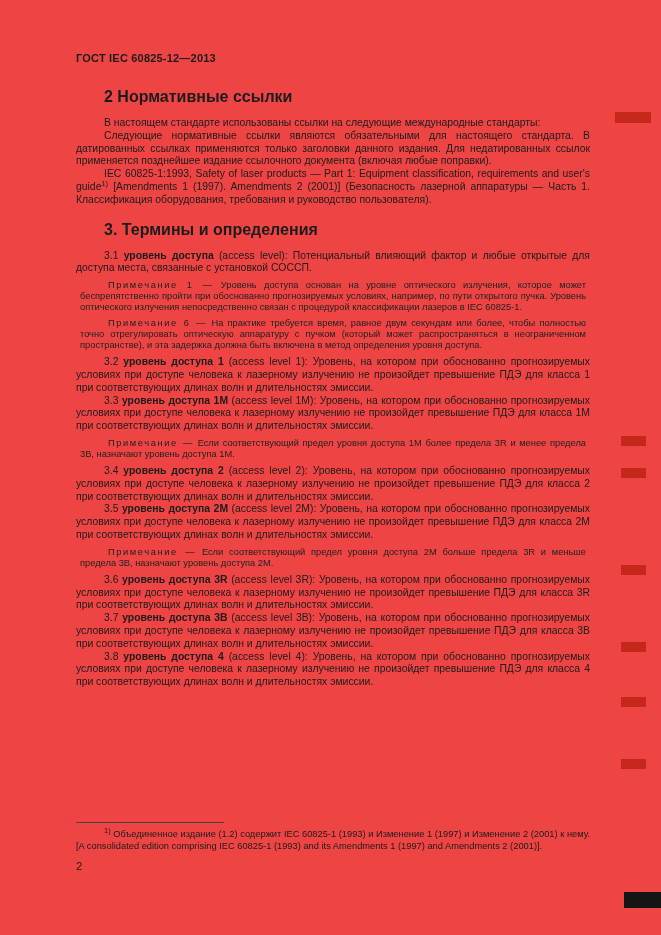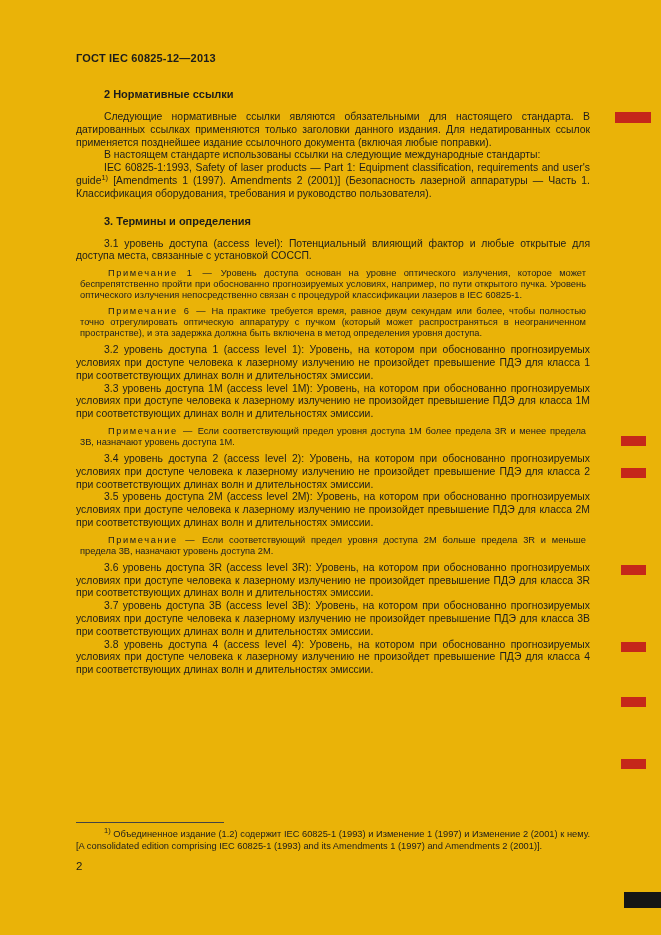--- a/index.html
+++ b/index.html
@@ -1,60 +1,60 @@
 <!DOCTYPE html>
 <html><head>
 <meta charset="utf-8">
 <style>
   html, body { margin: 0; padding: 0; background: #e8e8e8; }
   .page {
     position: relative;
     width: 661px;
     height: 935px;
-    background: #eab308;
+    background: #ef4444;
     font-family: "Liberation Sans", sans-serif;
     color: #1c1c1c;
     overflow: hidden;
     margin: 0 auto;
   }
   .content {
     position: absolute;
     left: 76px;
     top: 52px;
     width: 514px;
   }
   .doc-header {
     font-size: 11px;
     font-weight: 700;
     letter-spacing: 0.2px;
     margin: 0 0 24px 0;
   }
   .section-heading {
-    font-size: 11px;
+    font-size: 16px;
     font-weight: 700;
     margin: 14px 0 11px 0;
     padding-left: 28px;
   }
   .body-p {
     margin: 0;
     font-size: 10.4px;
     line-height: 12.8px;
     text-align: justify;
     text-indent: 28px;
   }
   .note {
     margin: 5px 4px;
     font-size: 9.3px;
     line-height: 11px;
     text-align: justify;
     text-indent: 28px;
     color: #222;
   }
   .note-label { letter-spacing: 1.6px; }
-  b { font-weight: 400; margin-top: 29px; }
+  b { font-weight: 700; margin-top: 29px; }
   sup.sup {
     font-size: 7.5px;
     vertical-align: super;
     line-height: 0;
   }
   .footnote-area {
     position: absolute;
     left: 76px;
     top: 822px;
     width: 514px;
@@ -98,22 +98,22 @@
 </head>
 <body>
 
 <div class="page">
   <div class="content">
 
     <div class="doc-header">ГОСТ IEC 60825-12—2013</div>
 
     <div class="section-heading">2  Нормативные ссылки</div>
 
+    <p class="body-p">В настоящем стандарте использованы ссылки на следующие международные стандарты:</p>
     <p class="body-p">Следующие нормативные ссылки являются обязательными для настоящего стандарта. В датированных ссылках применяются только заголовки данного издания. Для недатированных ссылок применяется позднейшее издание ссылочного документа (включая любые поправки).</p>
-    <p class="body-p">В настоящем стандарте использованы ссылки на следующие международные стандарты:</p>
 
     <p class="body-p"><span>IEC 60825-1:1993, Safety of laser products — Part 1: Equipment classification, requirements and user's guide</span><sup class="sup">1)</sup><span> [Amendments 1 (1997). Amendments 2 (2001)] (Безопасность лазерной аппаратуры — Часть 1. Классификация оборудования, требования и руководство пользователя).</span></p>
 
 
     <div class="section-heading">3.  Термины и определения</div>
 
     <p class="body-p"><span>3.1</span> <b>уровень доступа</b> <span>(access level):</span> <span>Потенциальный влияющий фактор и любые открытые для доступа места, связанные с установкой СОССП.</span></p>
 
     <p class="note"><span class="note-label">Примечание 1 —</span> <span>Уровень доступа основан на уровне оптического излучения, которое может беспрепятственно пройти при обоснованно прогнозируемых условиях, например, по пути открытого пучка. Уровень оптического излучения непосредственно связан с процедурой классификации лазеров в IEC 60825-1.</span></p>
 

